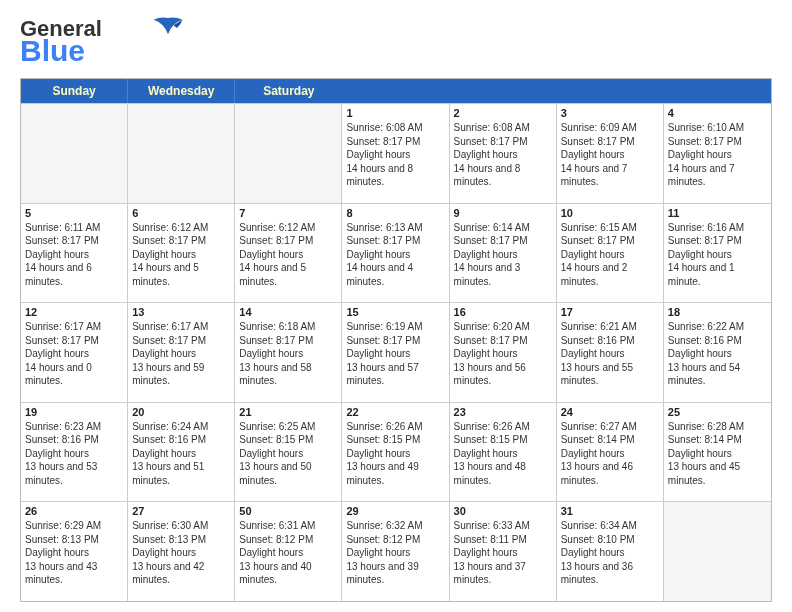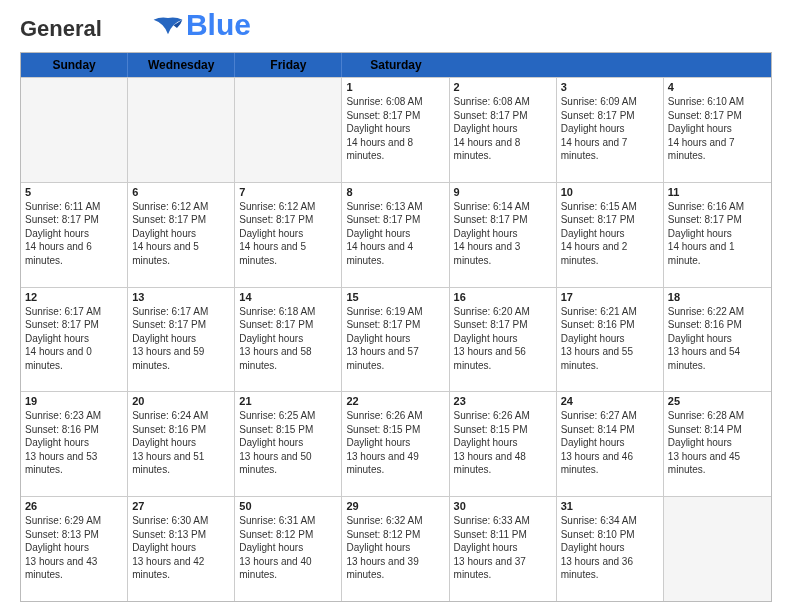--- a/index.html
+++ b/index.html
@@ -18,20 +18,21 @@
       flex-direction: column;
     }
     .header {
       display: flex;
       justify-content: space-between;
       align-items: flex-start;
       margin-bottom: 10px;
     }
     .logo {
       display: flex;
+      flex-direction: column;
       align-items: flex-start;
     }
     .logo-bird {
       width: 36px;
       height: 22px;
       margin-left: 48px;
       margin-top: -4px;
     }
     .logo-row {
       display: flex;
@@ -56,21 +57,21 @@
       display: flex;
       flex-direction: column;
       border: 1px solid #bbb;
     }
     .cal-header {
       display: grid;
       grid-template-columns: repeat(7, 1fr);
       background: #2666c0;
     }
     .cal-header-cell {
-      color: #000000;
+      color: #fef9c3;
       font-size: 12px;
       font-weight: bold;
       text-align: center;
       padding: 5px 16px;
       border-right: 1px solid #4a80d0;
     }
     .cal-header-cell:last-child { border-right: none; }
     .cal-body {
       flex: 1;
       display: flex;
@@ -122,21 +123,20 @@
     <div class="title-block">
       <h1></h1>
       <h2></h2>
     </div>
   </div>
 
   <div class="calendar">
     <div class="cal-header">
     <div class="cal-header-cell">Sunday</div>
         <div class="cal-header-cell">Wednesday</div>
-        <div class="cal-header-cell">Friday</div>
         <div class="cal-header-cell">Saturday</div>
       </div>
     <div class="cal-body">
     <div class="cal-row">
           <div class="cal-cell empty"></div>
           <div class="cal-cell empty"></div>
           <div class="cal-cell empty"></div>
           <div class="cal-cell">
             <div class="day-num">1</div>
             <p>Sunrise: 6:08 AM<br>Sunset: 8:17 PM<br>Daylight hours<br>14 hours and 8 minutes.</p>

